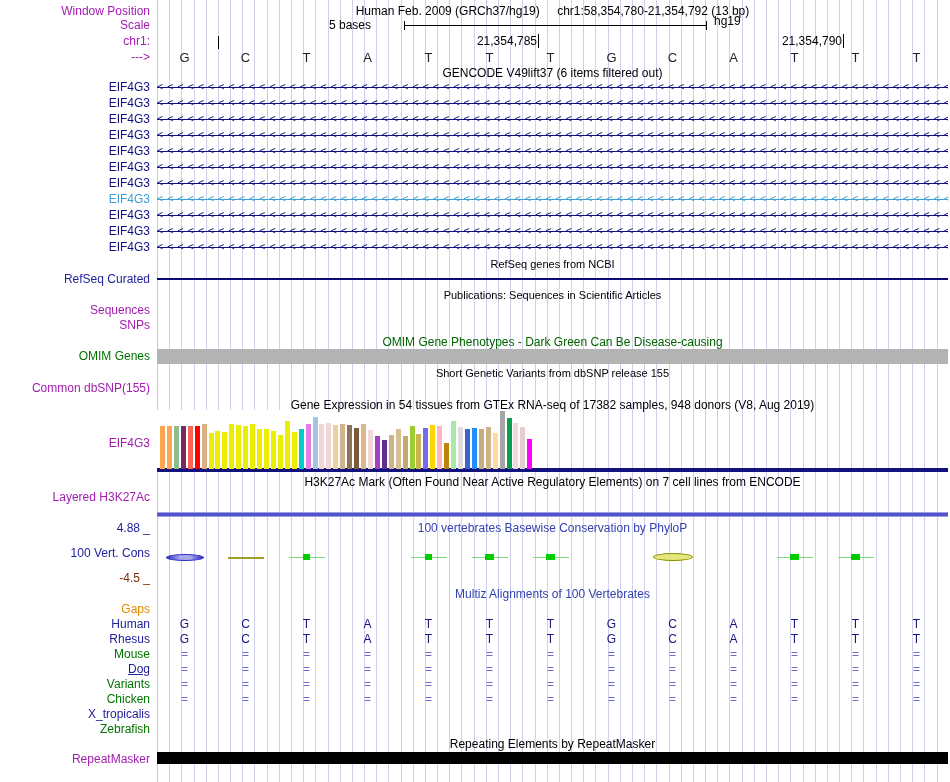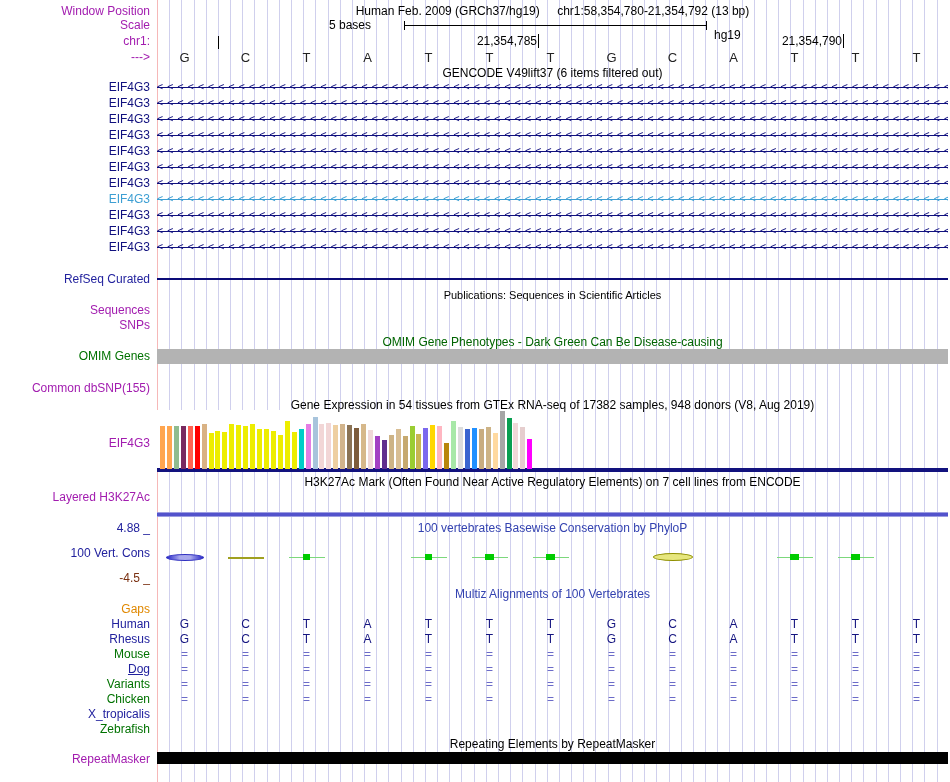--- a/index.html
+++ b/index.html
@@ -38,21 +38,21 @@
   <div class="ctitle" style="top:4px">
     <span>Human Feb. 2009 (GRCh37/hg19)</span>
     <span style="padding-left:14px">chr1:58,354,780-21,354,792 (13 bp)</span>
   </div>
 
   <div class="lab" style="top:17px">Scale</div>
   <div style="position:absolute;left:300px;top:18px;width:100px;text-align:center;font-size:12px;z-index:3">5 bases</div>
   <div class="hline" style="left:404px;top:25px;width:302px;height:1px;background:#000;z-index:3"></div>
   <div class="tick" style="left:404px;top:21px;height:9px"></div>
   <div class="tick" style="left:706px;top:21px;height:9px"></div>
-  <div style="position:absolute;left:714px;top:28px;font-size:12px;z-index:3">hg19</div>
+  <div style="position:absolute;left:714px;top:14px;font-size:12px;z-index:3">hg19</div>
 
   <div class="lab" style="top:33px">chr1:</div>
   <div class="tick" style="left:218px;top:36px;height:13px"></div>
   <div class="coordlab" style="left:453px;top:34px;width:84px">21,354,785</div>
   <div class="coordlab" style="left:758px;top:34px;width:84px">21,354,790</div>
 
   <div class="lab" style="top:49px">---&gt;</div>
   <div id="baserow">
       <div class="baseletter" style="left: 184.5px; top: 50px;">G</div>
       <div class="baseletter" style="left: 245.5px; top: 50px;">C</div>
@@ -88,31 +88,33 @@
       <div class="lab" style="top: 191px; color: rgb(61, 159, 211);">EIF4G3</div>
       <div class="arrowstrip" style="top: 191px; color: rgb(61, 159, 211);">&lt;&lt;&lt;&lt;&lt;&lt;&lt;&lt;&lt;&lt;&lt;&lt;&lt;&lt;&lt;&lt;&lt;&lt;&lt;&lt;&lt;&lt;&lt;&lt;&lt;&lt;&lt;&lt;&lt;&lt;&lt;&lt;&lt;&lt;&lt;&lt;&lt;&lt;&lt;&lt;&lt;&lt;&lt;&lt;&lt;&lt;&lt;&lt;&lt;&lt;&lt;&lt;&lt;&lt;&lt;&lt;&lt;&lt;&lt;&lt;&lt;&lt;&lt;&lt;&lt;&lt;&lt;&lt;&lt;&lt;&lt;&lt;&lt;&lt;&lt;&lt;&lt;&lt;&lt;&lt;&lt;&lt;&lt;&lt;&lt;&lt;&lt;&lt;&lt;&lt;</div>
       <div class="lab" style="top: 207px; color: rgb(16, 16, 126);">EIF4G3</div>
       <div class="arrowstrip" style="top: 207px; color: rgb(16, 16, 126);">&lt;&lt;&lt;&lt;&lt;&lt;&lt;&lt;&lt;&lt;&lt;&lt;&lt;&lt;&lt;&lt;&lt;&lt;&lt;&lt;&lt;&lt;&lt;&lt;&lt;&lt;&lt;&lt;&lt;&lt;&lt;&lt;&lt;&lt;&lt;&lt;&lt;&lt;&lt;&lt;&lt;&lt;&lt;&lt;&lt;&lt;&lt;&lt;&lt;&lt;&lt;&lt;&lt;&lt;&lt;&lt;&lt;&lt;&lt;&lt;&lt;&lt;&lt;&lt;&lt;&lt;&lt;&lt;&lt;&lt;&lt;&lt;&lt;&lt;&lt;&lt;&lt;&lt;&lt;&lt;&lt;&lt;&lt;&lt;&lt;&lt;&lt;&lt;&lt;&lt;</div>
       <div class="lab" style="top: 223px; color: rgb(16, 16, 126);">EIF4G3</div>
       <div class="arrowstrip" style="top: 223px; color: rgb(16, 16, 126);">&lt;&lt;&lt;&lt;&lt;&lt;&lt;&lt;&lt;&lt;&lt;&lt;&lt;&lt;&lt;&lt;&lt;&lt;&lt;&lt;&lt;&lt;&lt;&lt;&lt;&lt;&lt;&lt;&lt;&lt;&lt;&lt;&lt;&lt;&lt;&lt;&lt;&lt;&lt;&lt;&lt;&lt;&lt;&lt;&lt;&lt;&lt;&lt;&lt;&lt;&lt;&lt;&lt;&lt;&lt;&lt;&lt;&lt;&lt;&lt;&lt;&lt;&lt;&lt;&lt;&lt;&lt;&lt;&lt;&lt;&lt;&lt;&lt;&lt;&lt;&lt;&lt;&lt;&lt;&lt;&lt;&lt;&lt;&lt;&lt;&lt;&lt;&lt;&lt;&lt;</div>
       <div class="lab" style="top: 239px; color: rgb(16, 16, 126);">EIF4G3</div>
       <div class="arrowstrip" style="top: 239px; color: rgb(16, 16, 126);">&lt;&lt;&lt;&lt;&lt;&lt;&lt;&lt;&lt;&lt;&lt;&lt;&lt;&lt;&lt;&lt;&lt;&lt;&lt;&lt;&lt;&lt;&lt;&lt;&lt;&lt;&lt;&lt;&lt;&lt;&lt;&lt;&lt;&lt;&lt;&lt;&lt;&lt;&lt;&lt;&lt;&lt;&lt;&lt;&lt;&lt;&lt;&lt;&lt;&lt;&lt;&lt;&lt;&lt;&lt;&lt;&lt;&lt;&lt;&lt;&lt;&lt;&lt;&lt;&lt;&lt;&lt;&lt;&lt;&lt;&lt;&lt;&lt;&lt;&lt;&lt;&lt;&lt;&lt;&lt;&lt;&lt;&lt;&lt;&lt;&lt;&lt;&lt;&lt;&lt;</div>
     </div>
 
+  <div class="ctitle small" style="top:257px">RefSeq genes from NCBI</div>
   <div class="lab navy" style="top:271px">RefSeq Curated</div>
   <div class="band" style="top:278px;height:2px;background:#0c0c78"></div>
 
   <div class="ctitle small" style="top:288px">Publications: Sequences in Scientific Articles</div>
   <div class="lab" style="top:302px">Sequences</div>
   <div class="lab" style="top:317px">SNPs</div>
 
   <div class="ctitle darkgreen" style="top:335px">OMIM Gene Phenotypes - Dark Green Can Be Disease-causing</div>
   <div class="lab green" style="top:348px">OMIM Genes</div>
   <div class="band" style="top:349px;height:15px;background:#b3b3b3"></div>
 
+  <div class="ctitle small" style="top:366px">Short Genetic Variants from dbSNP release 155</div>
   <div class="lab" style="top:380px">Common dbSNP(155)</div>
 
   <div class="ctitle" style="top:398px">Gene Expression in 54 tissues from GTEx RNA-seq of 17382 samples, 948 donors (V8, Aug 2019)</div>
   <div style="position:absolute;left:157px;top:410px;width:387px;height:59px;background:#fff;z-index:2"></div>
   <div class="lab" style="top:435px">EIF4G3</div>
   <div id="gtexbars">
       <div class="bar" style="left: 160px; top: 426px; height: 43px; background: rgb(255, 165, 79);"></div>
       <div class="bar" style="left: 166.9px; top: 426px; height: 43px; background: rgb(255, 165, 79);"></div>
       <div class="bar" style="left: 173.9px; top: 426px; height: 43px; background: rgb(143, 188, 143);"></div>
       <div class="bar" style="left: 180.8px; top: 426px; height: 43px; background: rgb(122, 42, 96);"></div>

